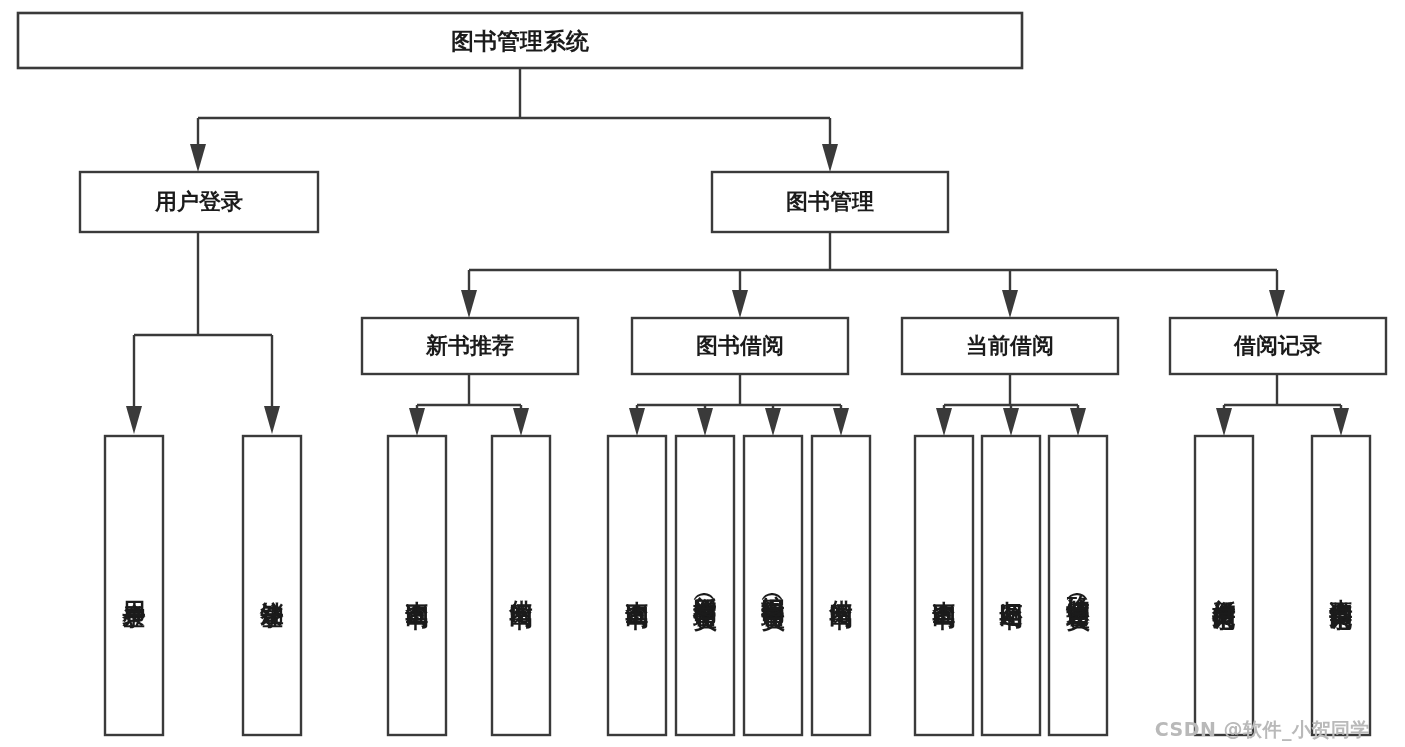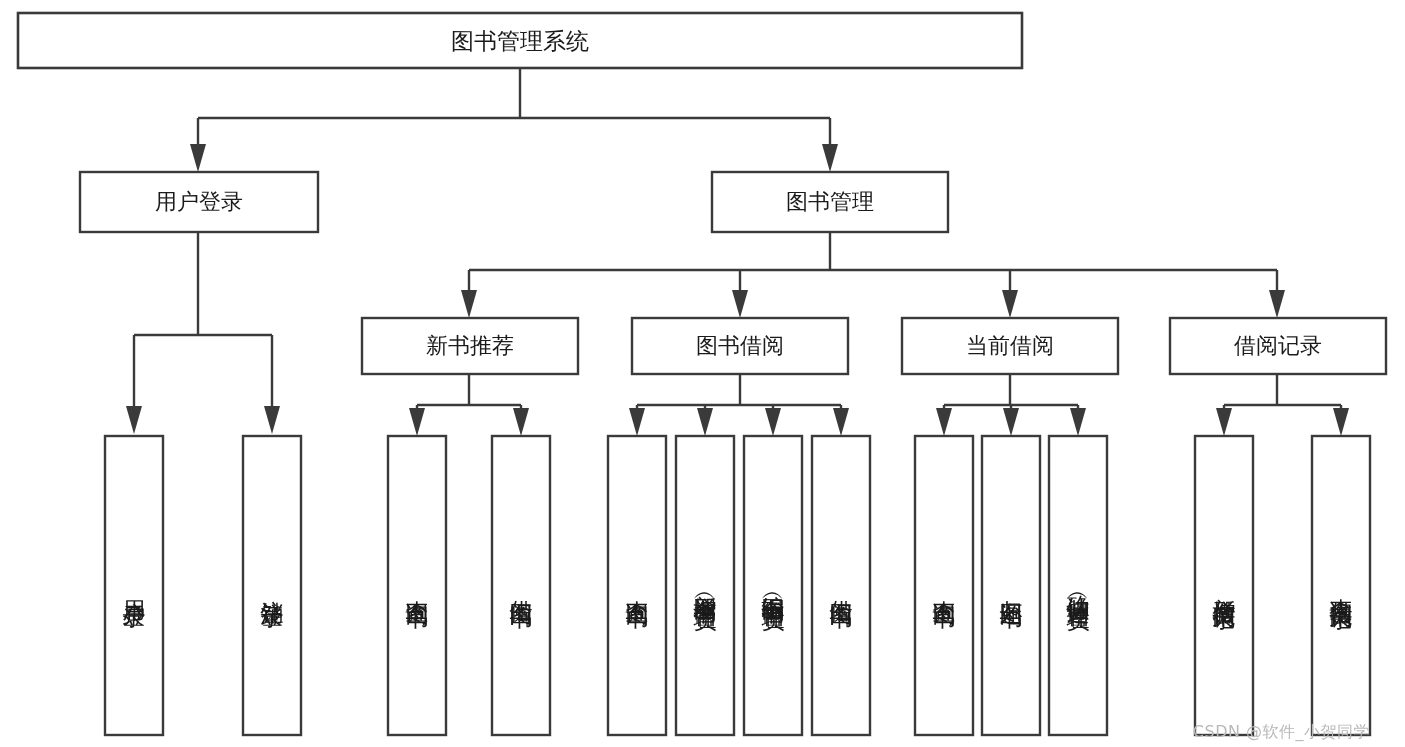--- a/index.html
+++ b/index.html
@@ -11,20 +11,21 @@
     width: 1405px;
     height: 747px;
     font-family: "DejaVu Sans", "Liberation Sans", sans-serif;
     overflow: hidden;
   }
   #diagram-root {
     position: relative;
     width: 1378px;
     height: 747px;
     background: #ffffff;
+    font-weight: bold;
   }
   svg.canvas {
     position: absolute;
     top: 0; left: 0;
     width: 1405px;
     height: 747px;
     display: block;
   }
   .node-box {
     fill: #ffffff;
@@ -70,21 +71,21 @@
     letter-spacing: 2px;
     color: #1b1b1b;
     white-space: nowrap;
     text-align: center;
   }
   .watermark {
     position: absolute;
     right: 8px;
     bottom: 4px;
     font-family: "DejaVu Sans", "Liberation Sans", sans-serif;
-    font-size: 16px;
+    font-size: 19px;
     color: #b9b9b9;
     letter-spacing: 0.5px;
     white-space: nowrap;
     user-select: none;
   }
 </style>
 </head>
 <body>
 
 <div id="diagram-root">

